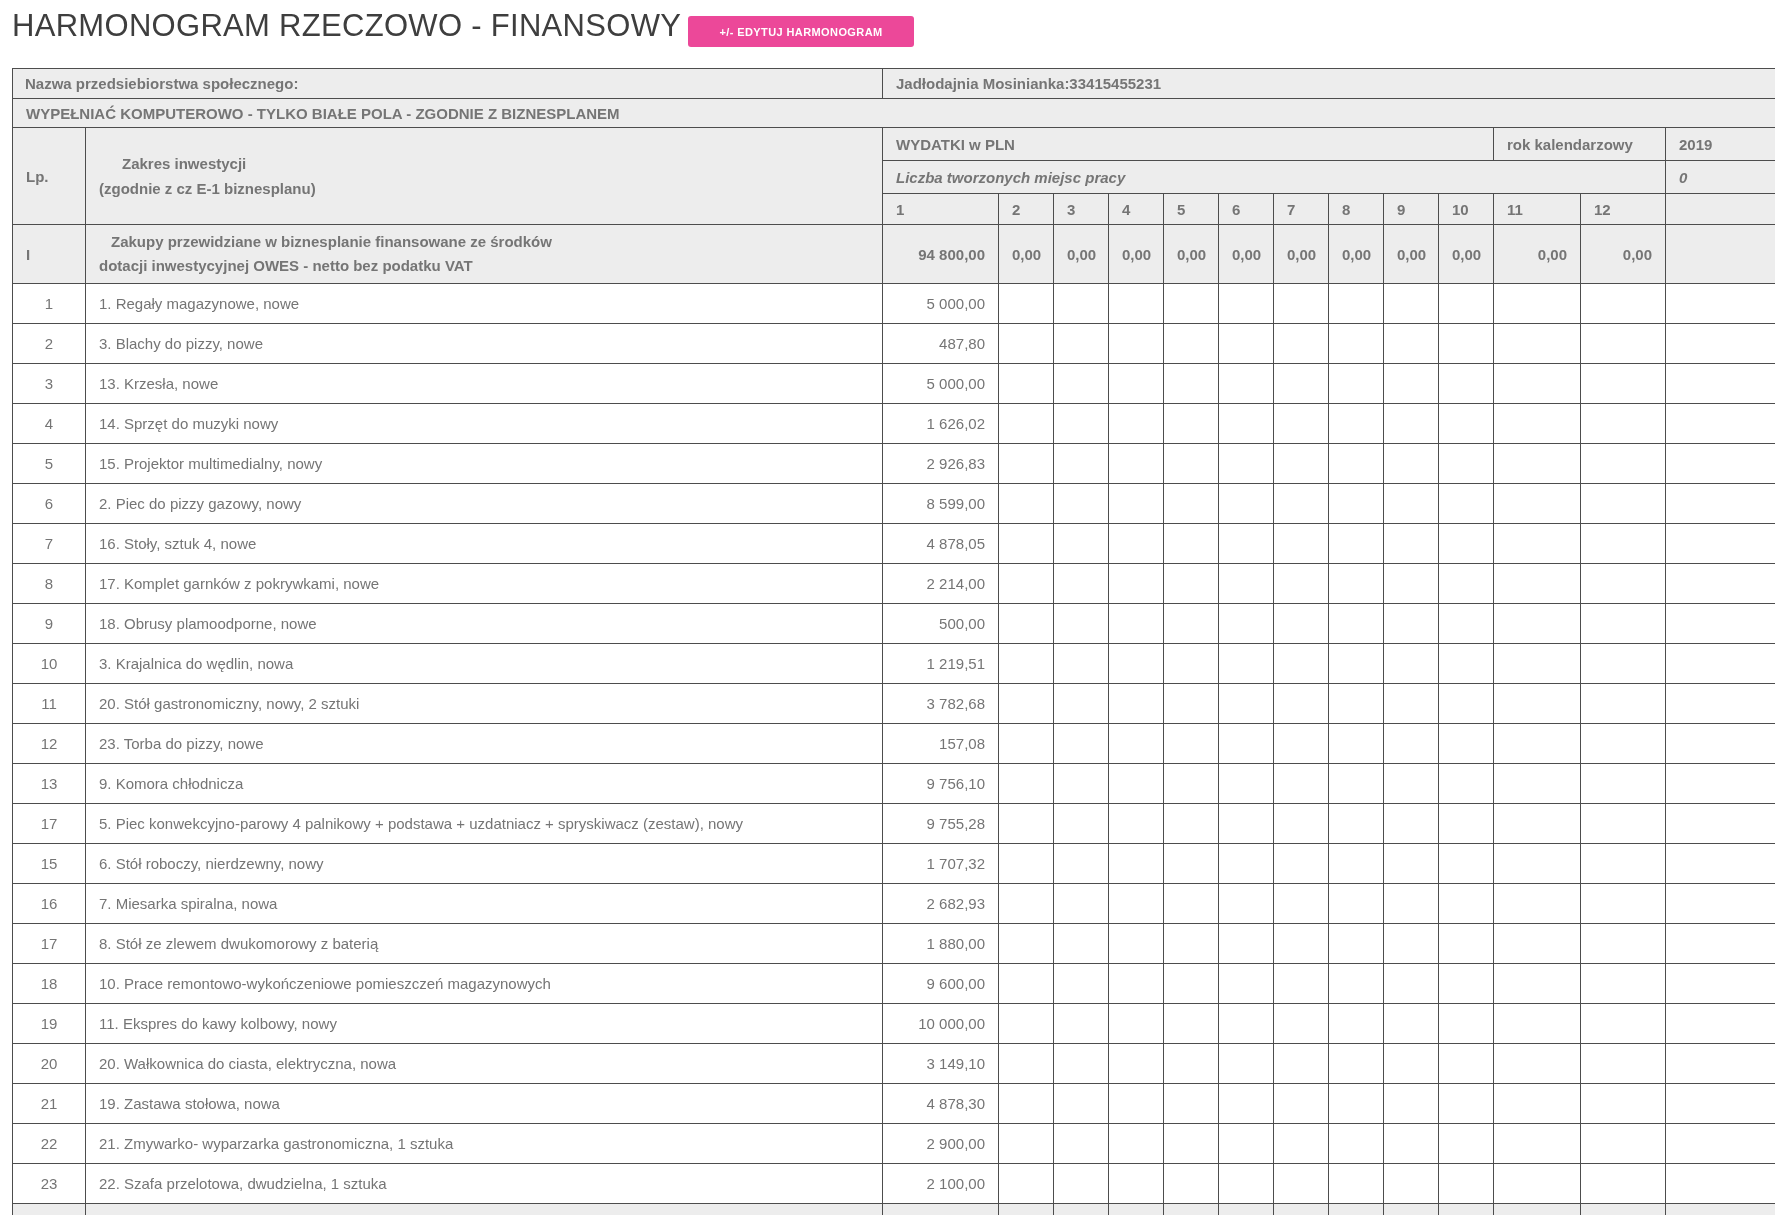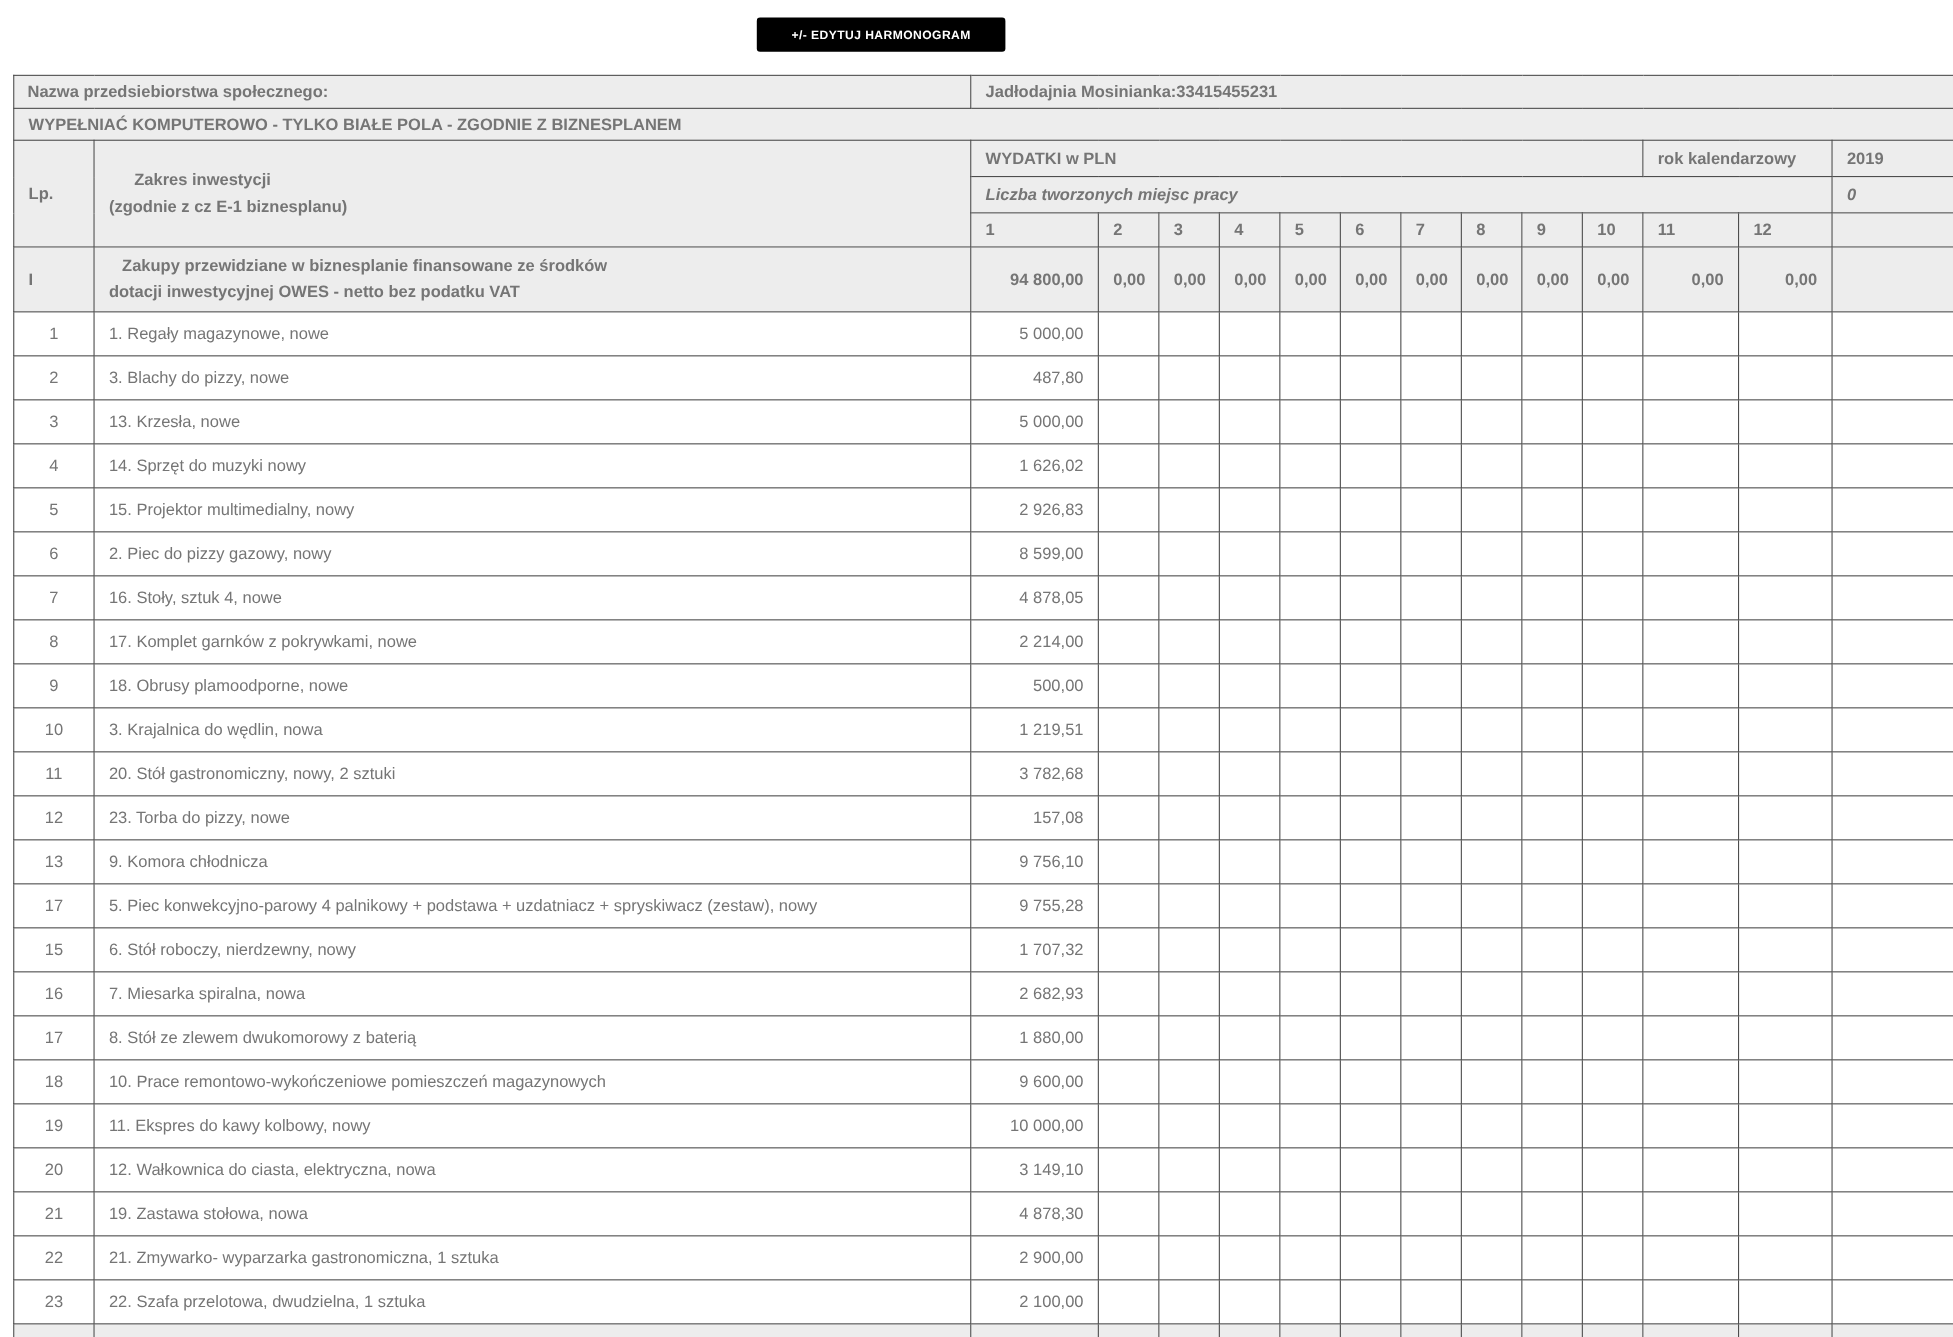--- a/index.html
+++ b/index.html
@@ -7,21 +7,21 @@
     background:#fff;font-family:"Liberation Sans",sans-serif;
     -webkit-font-smoothing:antialiased;
   }
   .topbar{position:relative;height:68px;}
   .page-title{
     position:absolute;left:12px;top:8px;margin:0;
     font-size:31px;font-weight:400;color:#3e3e3e;letter-spacing:.3px;white-space:nowrap;
   }
   .edit-btn{
     position:absolute;left:688px;top:16px;width:226px;height:31px;
-    border:none;border-radius:3px;background:#000000;color:#fff;
+    border:none;border-radius:3px;background:#ec4899;color:#fff;
     font-family:inherit;font-size:11px;font-weight:700;letter-spacing:.4px;
     cursor:pointer;white-space:nowrap;
   }
   table.sched{
     position:absolute;left:12px;top:68px;width:1878px;
     border-collapse:collapse;table-layout:fixed;
   }
   table.sched td{
     border:1px solid #4d4d4d;vertical-align:middle;
     padding:0 13px;font-size:15px;color:#757575;
@@ -46,20 +46,21 @@
   td.scope-h{padding-left:20px;line-height:25px;}
   td.scope-h .l1{text-indent:23px;}
   td.num{text-align:right;padding-right:5px;font-size:14.5px;}
   td.num-total{text-align:right;padding-right:118px;font-size:14.5px;}
   .r-section td.num,.r-section td.num-total{font-size:15px;}
 </style>
 </head>
 <body>
 
 <div class="topbar">
+  <h1 class="page-title">HARMONOGRAM RZECZOWO - FINANSOWY</h1>
   <button class="edit-btn">+/- EDYTUJ HARMONOGRAM</button>
 </div>
 
 <table class="sched">
   <colgroup>
     <col style="width:73px">
       <col style="width:797px">
     <col style="width:116px">
     <col style="width:55px">
       <col style="width:55px">
@@ -449,21 +450,21 @@
         <td class="num"></td>
         <td class="num"></td>
         <td class="num"></td>
         <td class="num"></td>
         <td class="num"></td>
         <td class="num"></td>
         <td class="num-total">10 000,00</td>
       </tr>
       <tr class="r-data">
         <td class="lp-data">20</td>
-        <td class="label-cell">12. Wałkownica do ciasta, elektryczna, nowa</td>
+        <td class="label-cell">20. Wałkownica do ciasta, elektryczna, nowa</td>
         <td class="num">3 149,10</td>
         <td class="num"></td>
         <td class="num"></td>
         <td class="num"></td>
         <td class="num"></td>
         <td class="num"></td>
         <td class="num"></td>
         <td class="num"></td>
         <td class="num"></td>
         <td class="num"></td>

